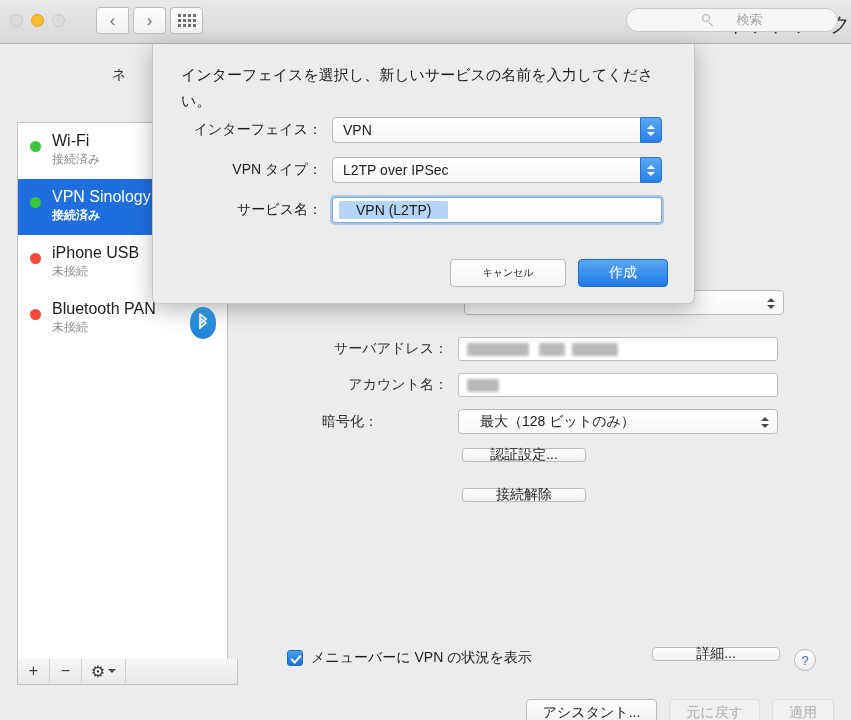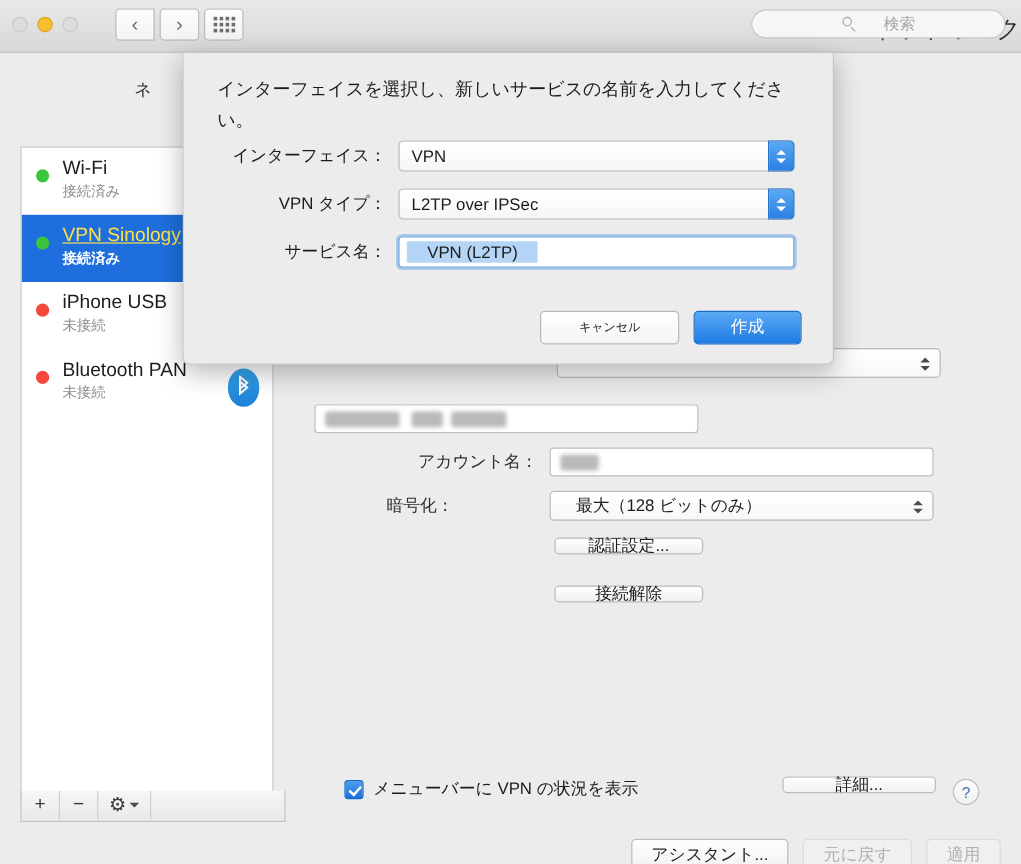--- a/index.html
+++ b/index.html
@@ -217,21 +217,21 @@
     line-height: 20px;
     white-space: nowrap;
   }
   .svc .status {
     margin-left: 24px;
     font-size: 12px;
     color: #8c8c8c;
     line-height: 16px;
     white-space: nowrap;
   }
-  .svc.selected .name { color: #fde047; text-decoration: underline; }
+  .svc.selected .name { color: #ffffff; }
   .svc.selected .status { color: #ffffff; font-weight: bold; }
 
   .bticon {
     position: absolute;
     right: 11px;
     top: 16px;
     width: 26px;
     height: 32px;
     border-radius: 13px/15px;
     background: linear-gradient(to bottom, #36a5ee, #1d7fd6);
@@ -643,20 +643,21 @@
       <div class="blurtext" style="left:100px; top:131px; width:126px; height:13px;"></div>
 
       <div class="popup" style="left:212px; top:168px; width:320px;">
         <span class="arrows">
           <span class="chev up"></span>
             <span class="chev down"></span>
         </span>
       </div>
 
       <div class="frow" style="left:0; top:215px;">
+        <span class="flabel" style="width:196px;">サーバアドレス：</span>
         <span class="textfield" style="width:320px; margin-left:10px;">
           <span class="redact" style="left:8px; width:62px;"></span>
           <span class="redact" style="left:80px; width:26px;"></span>
           <span class="redact" style="left:113px; width:46px;"></span>
         </span>
       </div>
 
       <div class="frow" style="left:0; top:251px;">
         <span class="flabel" style="width:196px;">アカウント名：</span>
         <span class="textfield" style="width:320px; margin-left:10px;">

